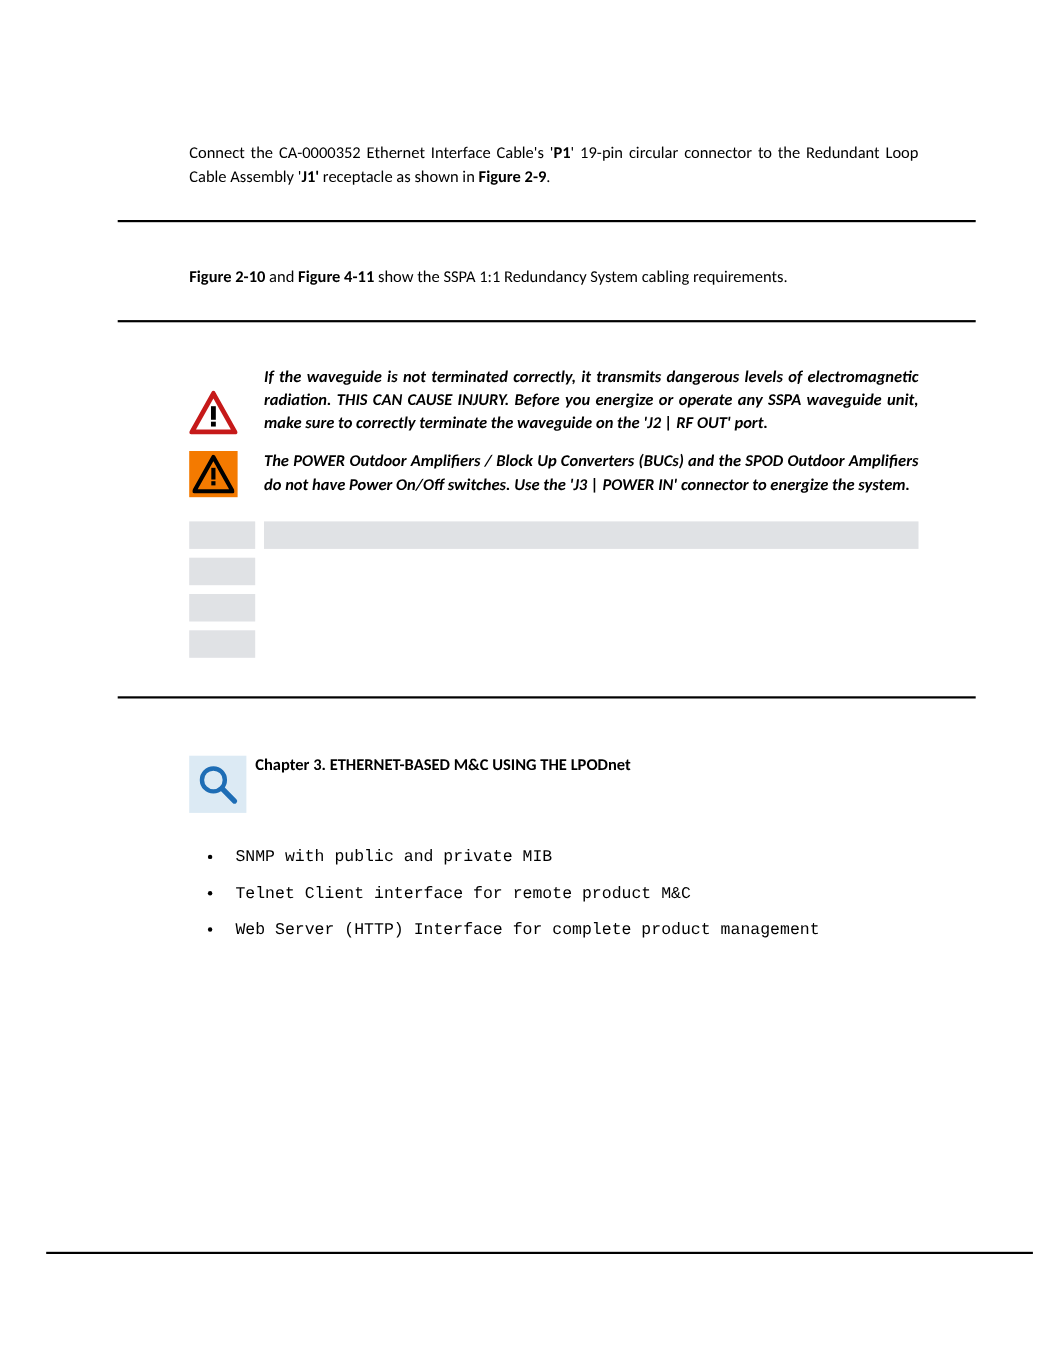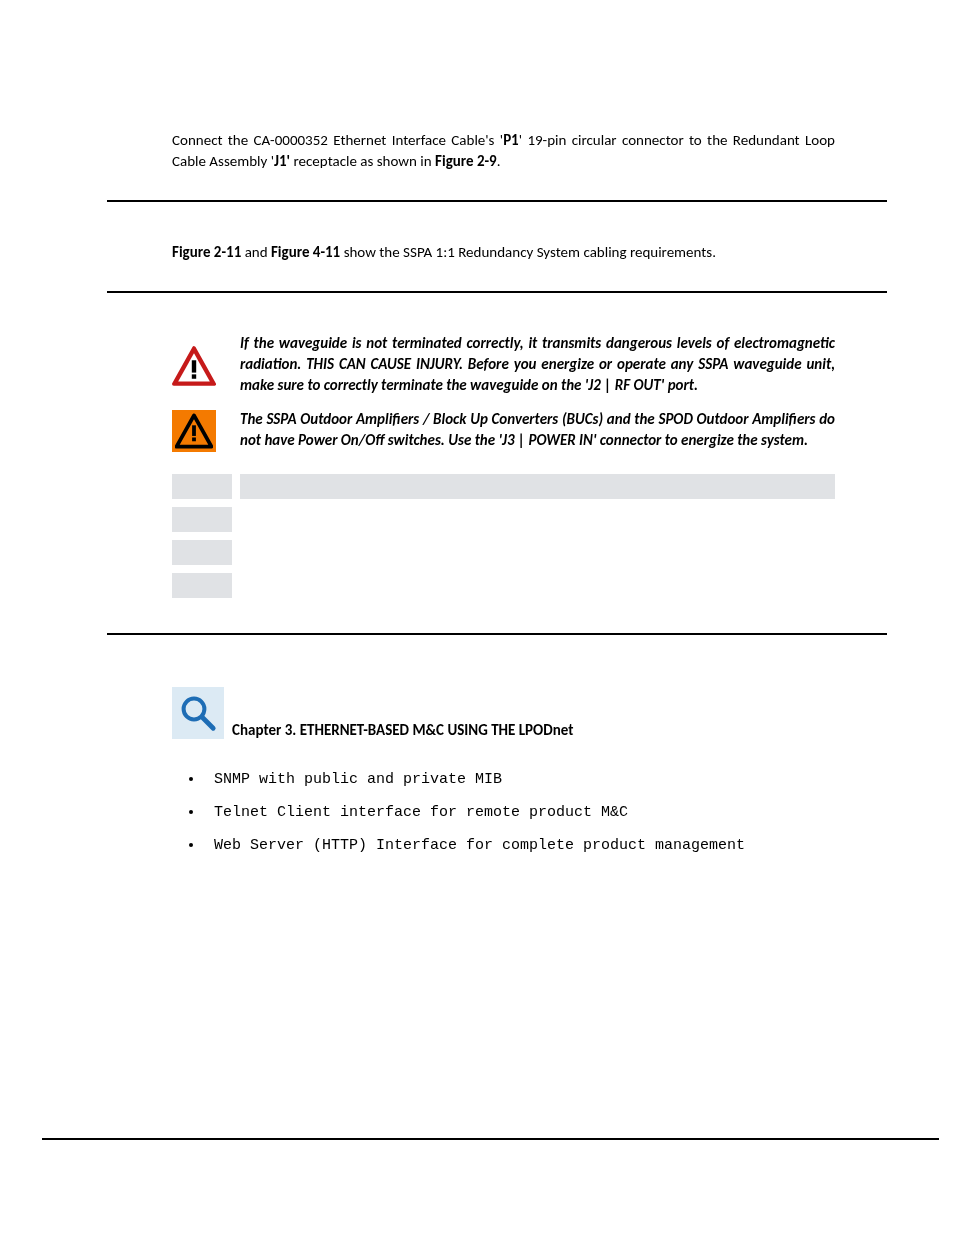--- a/index.html
+++ b/index.html
@@ -42,21 +42,21 @@
       border: none;
       border-top: 2px solid #000;
       margin: 300px -52px 0 -65px;
       position: absolute;
       bottom: 95px;
       left: 107px;
       right: 67px;
     }
     .callout-row {
       display: flex;
-      align-items: center;
+      align-items: flex-end;
       margin-bottom: 12px;
     }
     .callout-icon {
       flex: 0 0 44px;
       margin-right: 24px;
       margin-top: 2px;
     }
     .callout-text {
       flex: 1;
       text-align: justify;
@@ -90,21 +90,21 @@
       display: grid;
       grid-template-columns: 60px 1fr;
       grid-auto-rows: 25px;
       gap: 8px 8px;
     }
     .grey-cell {
       background: #e0e2e5;
     }
     .chapter-row {
       display: flex;
-      align-items: flex-end;
+      align-items: flex-start;
       margin-top: 52px;
       margin-bottom: 32px;
     }
     .bullets {
       margin: 0 0 0 32px;
       padding: 0;
       font-family: Liberation Mono, monospace;
     }
     .bullets li {
       margin-bottom: 16px;
@@ -116,21 +116,21 @@
 
 <div class="page">
 
   <p class="para">
     <span>Connect the CA-0000352 Ethernet Interface Cable's '</span><span class="bold">P1</span><span>' 19-pin circular connector to the Redundant Loop Cable Assembly '</span><span class="bold">J1'</span><span> receptacle as shown in </span><span class="bold">Figure 2-9</span><span>.</span>
   </p>
 
   <hr class="section-rule">
 
   <p class="para">
-    <span class="bold">Figure 2-11</span><span> and </span><span class="bold">Figure 4-11</span><span> show the SSPA 1:1 Redundancy System cabling requirements.</span>
+    <span class="bold">Figure 2-10</span><span> and </span><span class="bold">Figure 4-11</span><span> show the SSPA 1:1 Redundancy System cabling requirements.</span>
   </p>
 
 
   <hr class="section-rule">
 
   <div class="callout-row">
     <div class="callout-icon">
       <svg class="danger-icon" viewBox="0 0 100 90">
         <polygon points="50,4 96,86 4,86" fill="#ffffff" stroke="#c61a1a" stroke-width="8" stroke-linejoin="round"></polygon>
         <polygon points="50,4 96,86 4,86" fill="#c61a1a"></polygon>
@@ -147,21 +147,21 @@
     <div class="callout-icon">
       <div class="warn-icon">
         <svg width="38" height="36" viewBox="0 0 100 90">
           <polygon points="50,4 96,86 4,86" fill="none" stroke="#000" stroke-width="10" stroke-linejoin="round"></polygon>
           <rect x="45" y="30" width="10" height="28" fill="#000"></rect>
           <rect x="45" y="62" width="10" height="10" fill="#000"></rect>
         </svg>
       </div>
     </div>
     <div class="callout-text bold-italic">
-      <span class="italic" style="font-weight:bold">The </span><span>SSPA</span><span> Outdoor Amplifiers / Block Up Converters (BUCs) and the SPOD Outdoor Amplifiers do not have Power On/Off switches. Use the 'J3 | POWER IN' connector to energize the system.</span>
+      <span class="italic" style="font-weight:bold">The </span><span>POWER</span><span> Outdoor Amplifiers / Block Up Converters (BUCs) and the SPOD Outdoor Amplifiers do not have Power On/Off switches. Use the 'J3 | POWER IN' connector to energize the system.</span>
     </div>
   </div>
 
   <div class="grey-grid">
     <div class="grey-cell"></div>
     <div class="grey-cell"></div>
     <div class="grey-cell"></div>
       <div></div>
     <div class="grey-cell"></div>
       <div></div>

